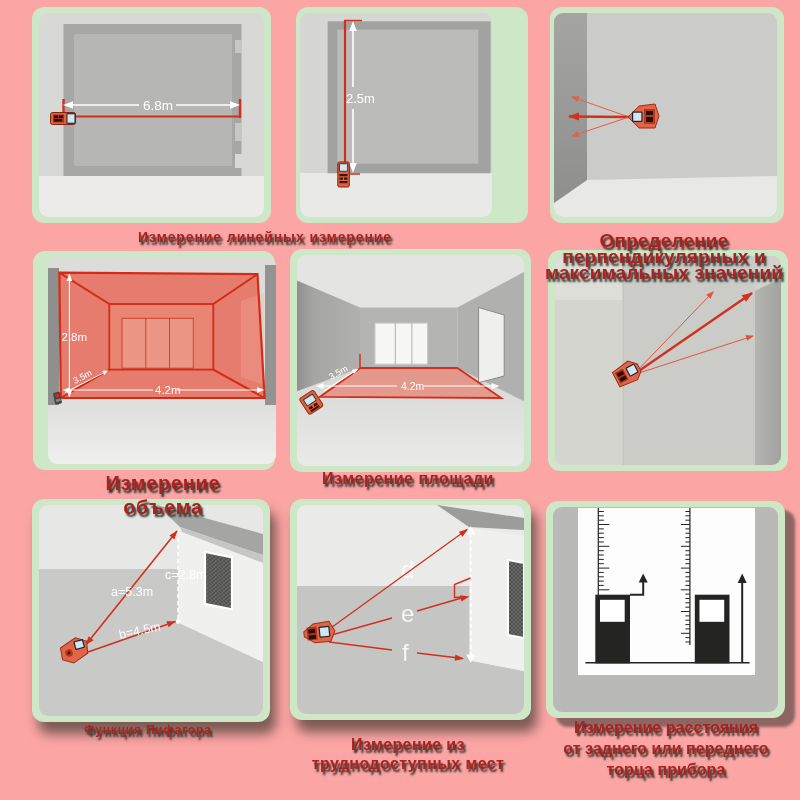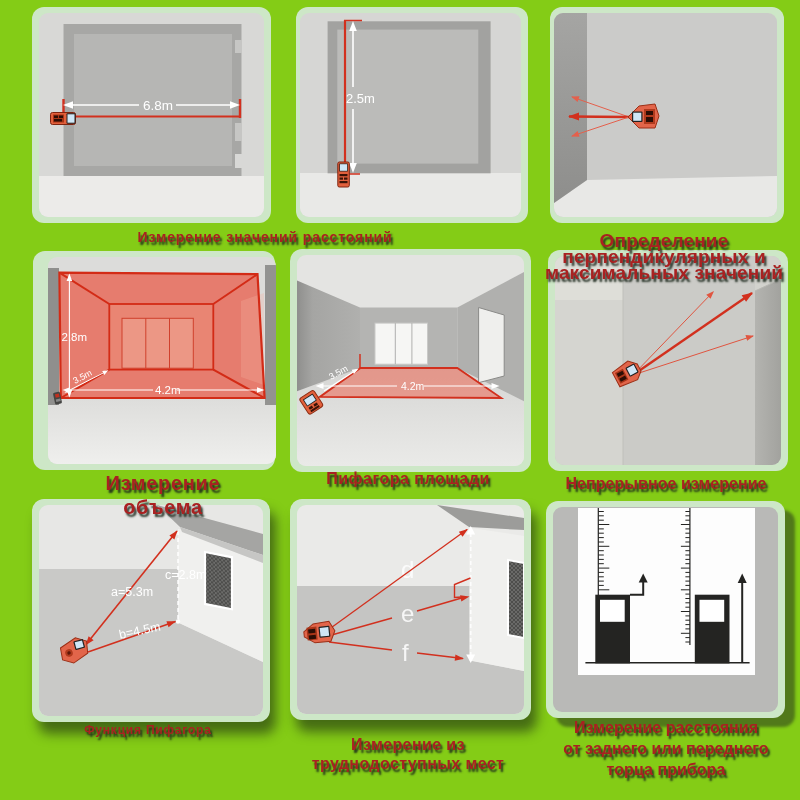--- a/index.html
+++ b/index.html
@@ -1,15 +1,15 @@
 <!DOCTYPE html>
 <html><head><meta charset="utf-8">
 <style>
 html,body{margin:0;padding:0}
-.stage{position:relative;width:800px;height:800px;background:#84cc16;overflow:hidden;font-family:"Liberation Sans",sans-serif}
+.stage{position:relative;width:800px;height:800px;background:#fca5a5;overflow:hidden;font-family:"Liberation Sans",sans-serif}
 .glow{position:absolute;background:#cde7c7;border-radius:12px}
 .panel{position:absolute;border-radius:9px;overflow:hidden}
 .cap{position:absolute;color:#a92121;font-weight:bold;text-align:center;text-shadow:2px 3px 2px rgba(28,40,28,0.9);line-height:1.2}
 svg{display:block}
 </style></head>
 <body>
 <div class="stage">
 
 <div class="glow" style="left:32px;top:7px;width:239px;height:216px"></div>
 <div class="glow" style="left:296px;top:7px;width:232px;height:216px"></div>
@@ -43,21 +43,21 @@
 <rect x="2.5" y="4" width="11" height="8" fill="#a63314"></rect>
 <rect x="3.5" y="5" width="4" height="2.5" fill="#2c0d05"></rect>
 <rect x="8.5" y="5" width="4" height="2.5" fill="#2c0d05"></rect>
 <rect x="3.5" y="8.5" width="8" height="2.5" fill="#2c0d05"></rect>
 <rect x="16" y="2.8" width="9" height="10.4" rx="1" fill="#222"></rect>
 <rect x="17" y="3.8" width="7" height="8.4" fill="#cfe6f6"></rect>
 </g>
 </svg>
 </div>
 
-<div class="panel" style="left:300px;top:13px;width:221px;height:204px">
+<div class="panel" style="left:300px;top:13px;width:192px;height:204px">
 <svg width="221" height="204">
 <rect width="221" height="204" fill="#d6d6d4"></rect>
 <rect y="160" width="221" height="44" fill="#e9e9e7"></rect>
 <rect x="27.6" y="8.3" width="163" height="152" fill="#a2a2a0"></rect>
 <rect x="37.3" y="16.6" width="141" height="134" fill="#bbbbb9"></rect>
 <line x1="44" y1="7.5" x2="62" y2="7.5" stroke="#d2301e" stroke-width="1.6"></line>
 <line x1="45" y1="161" x2="60" y2="161" stroke="#d2301e" stroke-width="1.6"></line>
 <line x1="45" y1="7" x2="45" y2="161.6" stroke="#d2301e" stroke-width="2.2"></line>
 <line x1="53" y1="12" x2="53" y2="74" stroke="#fff" stroke-width="1.6"></line>
 <line x1="53" y1="96" x2="53" y2="156" stroke="#fff" stroke-width="1.6"></line>
@@ -368,22 +368,21 @@
 <rect x="141.8" y="87.7" width="34.7" height="68.7" fill="#242422"></rect>
 <rect x="146.5" y="92.8" width="24.7" height="22" fill="#fff"></rect>
 <polyline points="77,87.7 90.2,87.7 90.2,74.5" fill="none" stroke="#242422" stroke-width="2"></polyline>
 <polygon points="90.2,66.5 85.7,75.5 94.7,75.5" fill="#242422"></polygon>
 <line x1="189.2" y1="155.2" x2="189.2" y2="75" stroke="#242422" stroke-width="2"></line>
 <polygon points="189.2,66.5 184.7,76 193.7,76" fill="#242422"></polygon>
 <line x1="32.4" y1="155.7" x2="196.6" y2="155.7" stroke="#242422" stroke-width="1.6"></line>
 </svg>
 </div>
 
-<div class="cap" style="left:115px;top:229px;width:300px;font-size:14px;letter-spacing:0.9px">Измерение значений расстояний</div>
+<div class="cap" style="left:115px;top:229px;width:300px;font-size:14px;letter-spacing:0.9px">Измерение линейных измерение</div>
 <div class="cap" style="left:534px;top:233px;width:260px;font-size:19px;line-height:16px;letter-spacing:0.15px">Определение перпендикулярных и<br>максимальных значений</div>
 <div class="cap" style="left:63px;top:471px;width:200px;font-size:20px;letter-spacing:0.7px">Измерение объема</div>
-<div class="cap" style="left:308px;top:469px;width:200px;font-size:16px;letter-spacing:0.5px">Пифагора площади</div>
-<div class="cap" style="left:546px;top:474px;width:240px;font-size:16px;letter-spacing:0.05px">Непрерывное измерение</div>
+<div class="cap" style="left:308px;top:469px;width:200px;font-size:16px;letter-spacing:0.5px">Измерение площади</div>
 <div class="cap" style="left:48px;top:723px;width:200px;font-size:12px;letter-spacing:0.8px">Функция Пифагора</div>
 <div class="cap" style="left:308px;top:735px;width:200px;font-size:16px;line-height:19px;letter-spacing:0.4px">Измерение из<br>труднодоступных мест</div>
 <div class="cap" style="left:546px;top:717px;width:240px;font-size:16px;line-height:21px;letter-spacing:0.05px">Измерение расстояния<br>от заднего или переднего<br>торца прибора</div>
 
 </div>
 
 </body></html>

